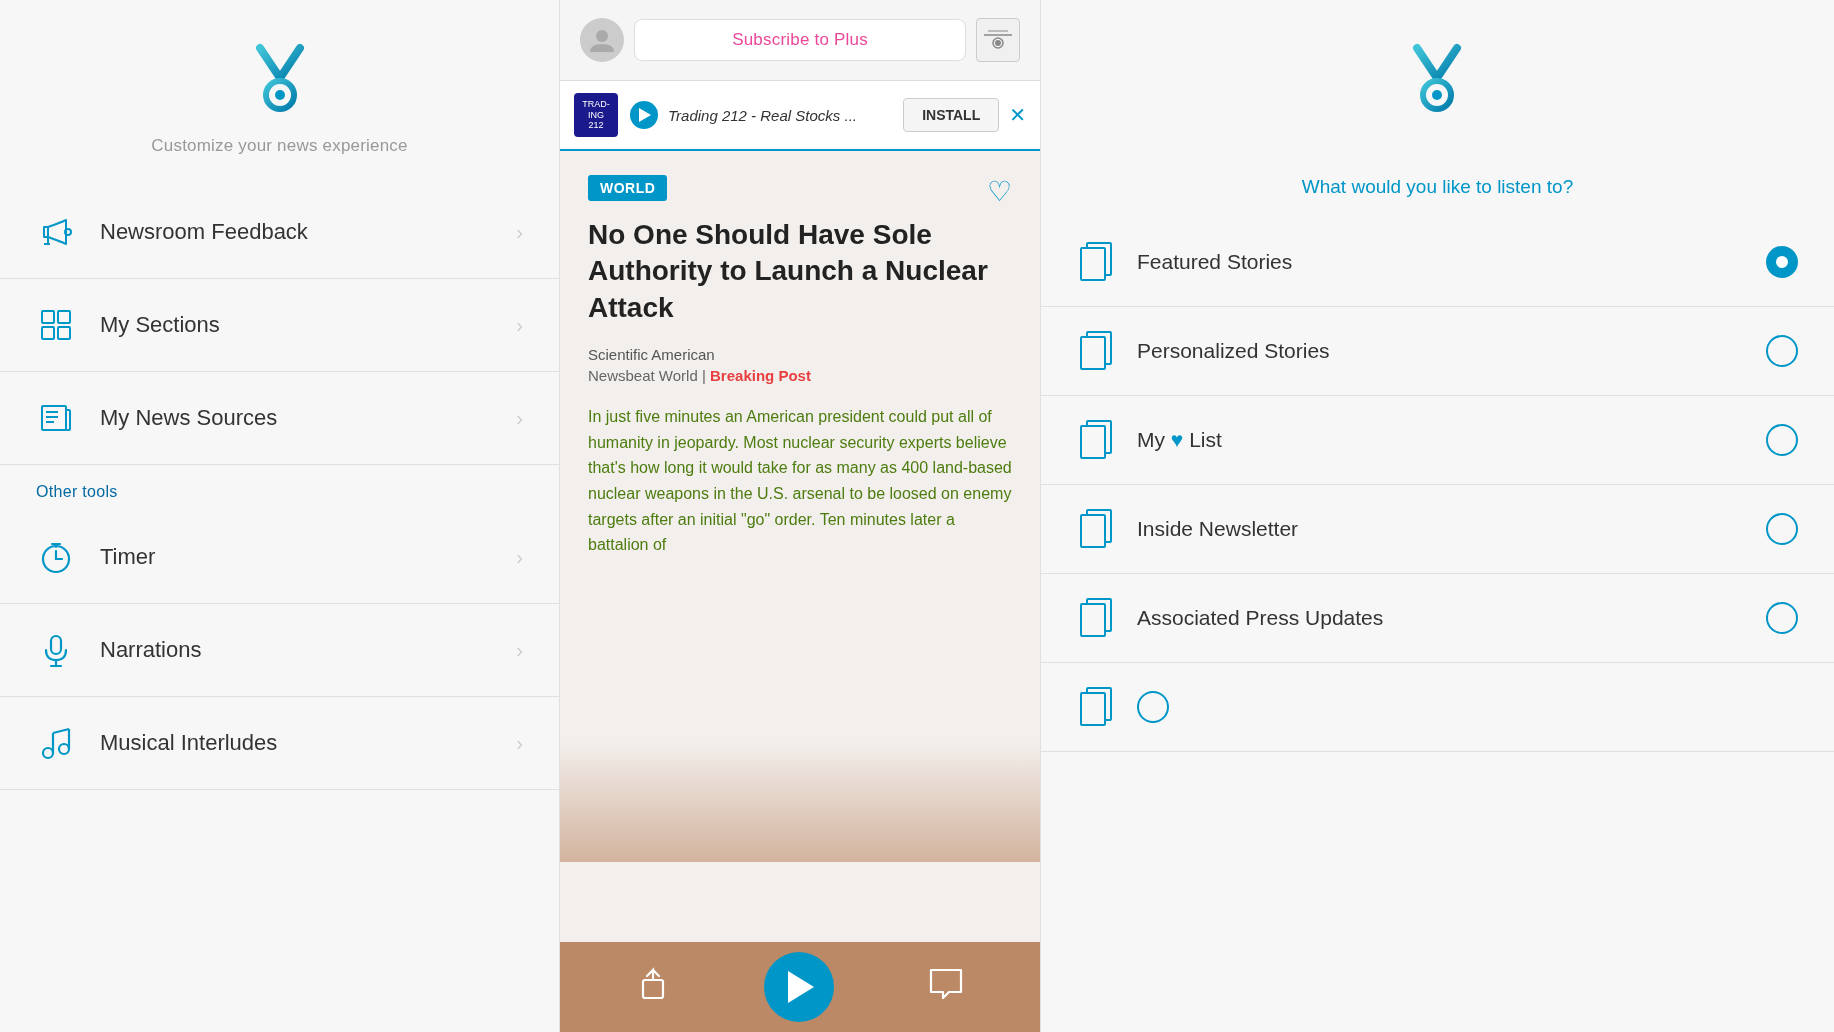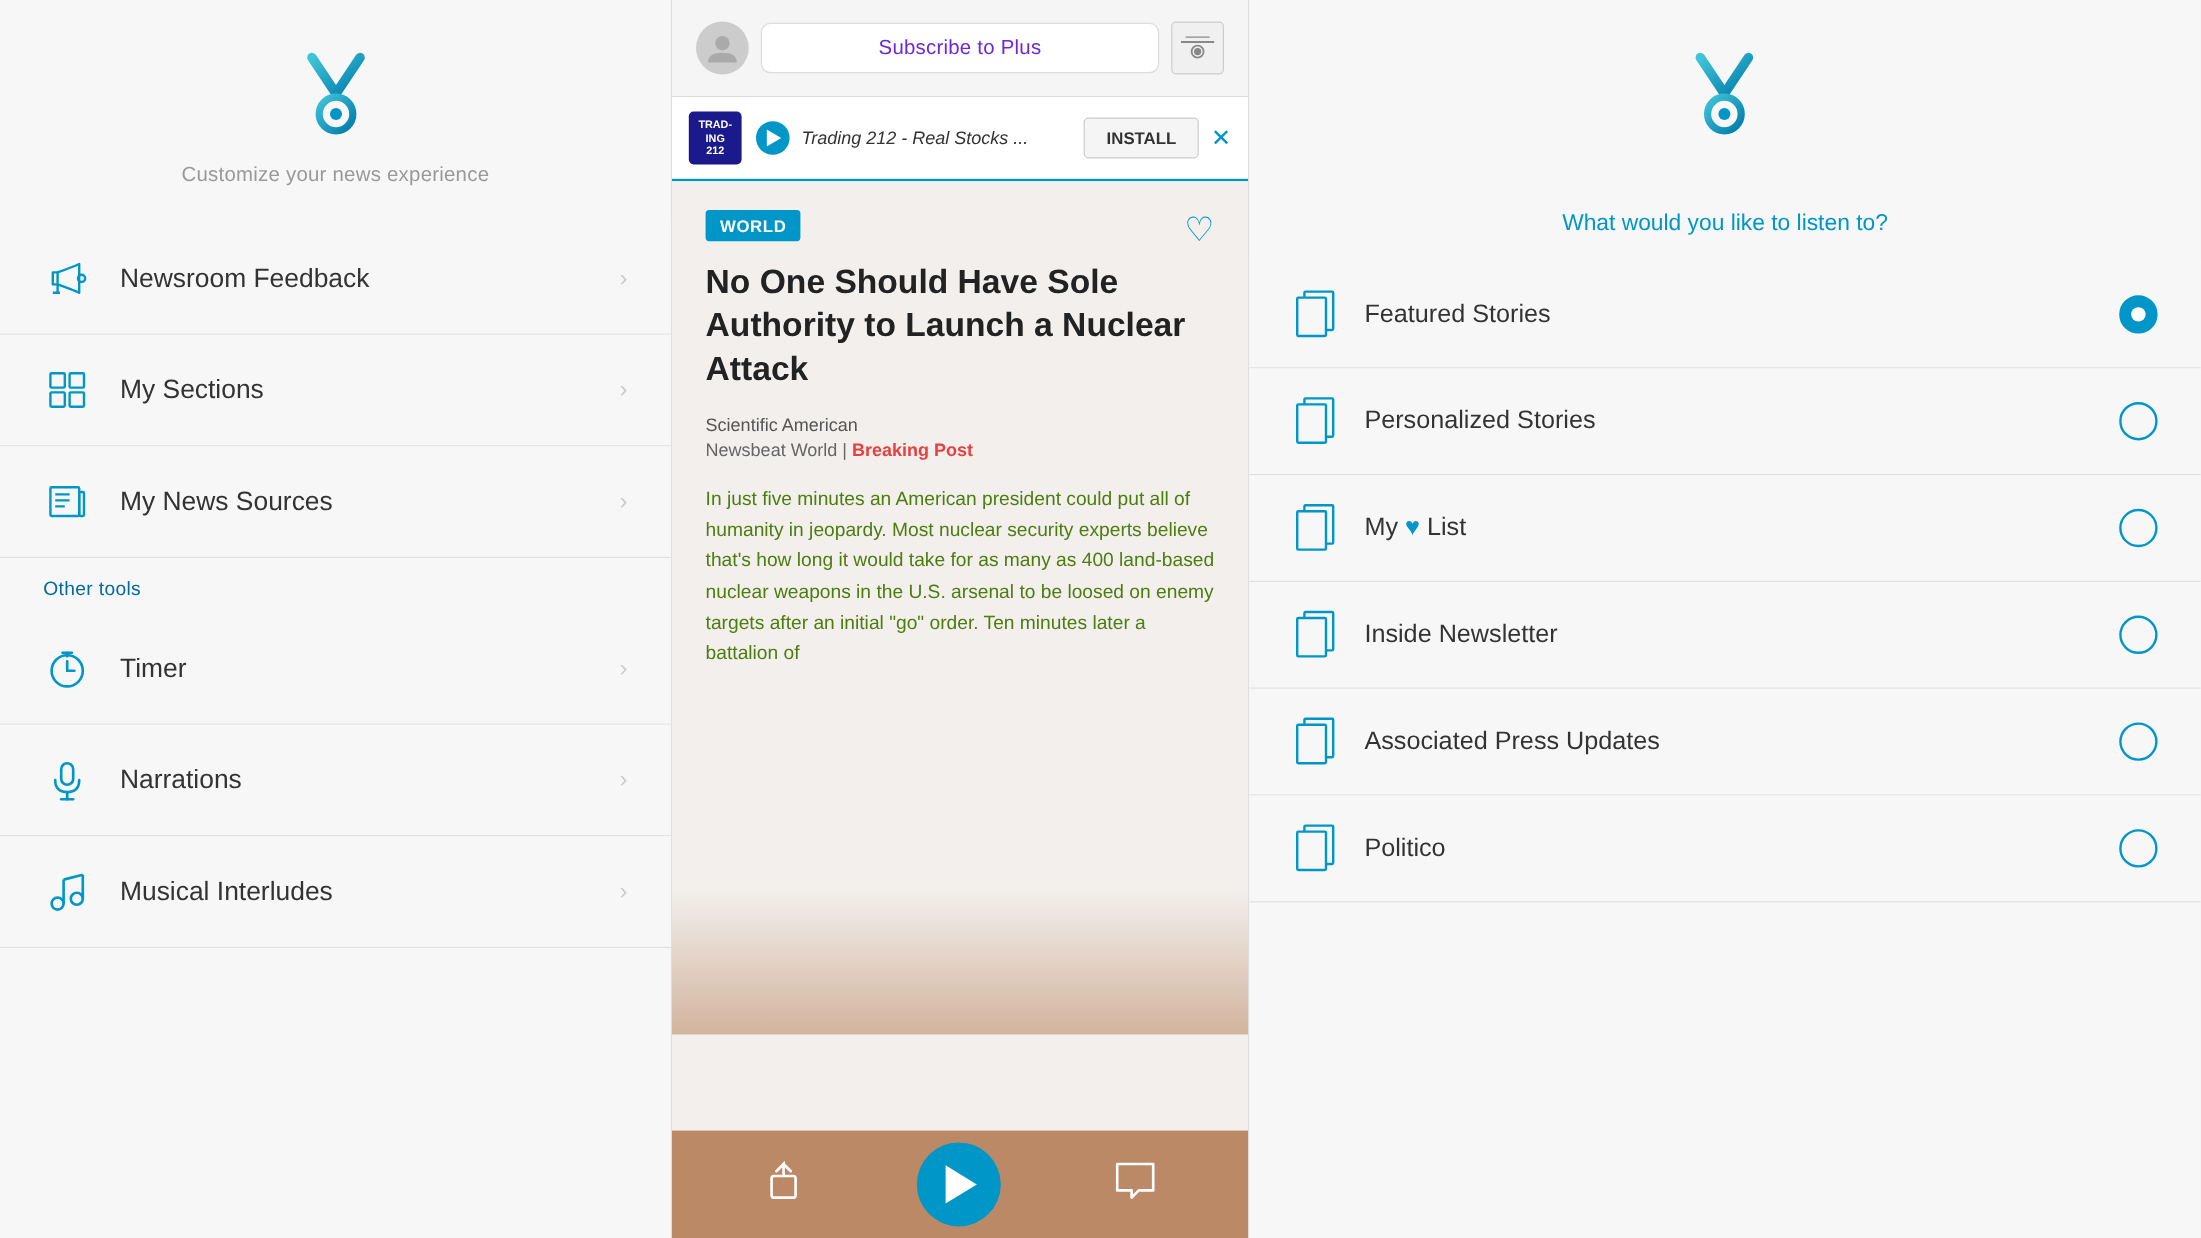--- a/index.html
+++ b/index.html
@@ -122,21 +122,21 @@
       align-items: center;
       justify-content: center;
       margin-right: 10px;
       flex-shrink: 0;
     }
 
     .subscribe-btn {
       flex: 1;
       text-align: center;
       font-size: 17px;
-      color: #6d28d9;
+      color: #ec4899;
       font-weight: 400;
       background: white;
       border: 1px solid #ddd;
       border-radius: 8px;
       padding: 10px 20px;
       letter-spacing: 0.2px;
       cursor: pointer;
     }
 
     .radio-icon {
@@ -166,21 +166,21 @@
       height: 44px;
       background: #1a1a8c;
       border-radius: 4px;
       display: flex;
       align-items: center;
       justify-content: center;
       margin-right: 12px;
       flex-shrink: 0;
       font-size: 9px;
       color: white;
-      font-weight: bold;
+      font-weight: normal;
       text-align: center;
       line-height: 1.2;
     }
 
     .ad-play {
       width: 28px;
       height: 28px;
       background: #0096c7;
       border-radius: 50%;
       display: flex;
@@ -687,19 +687,18 @@
       <div class="radio-btn"></div>
     </div>
 
     <div class="listen-item">
       <div class="listen-icon">
         <div class="pages-icon">
           <div class="page-back"></div>
           <div class="page-front"></div>
         </div>
       </div>
-      <span class="listen-label">Politico</span>
       <div class="radio-btn"></div>
     </div>
 
 
   </div>
 </div>
 
 </body></html>

